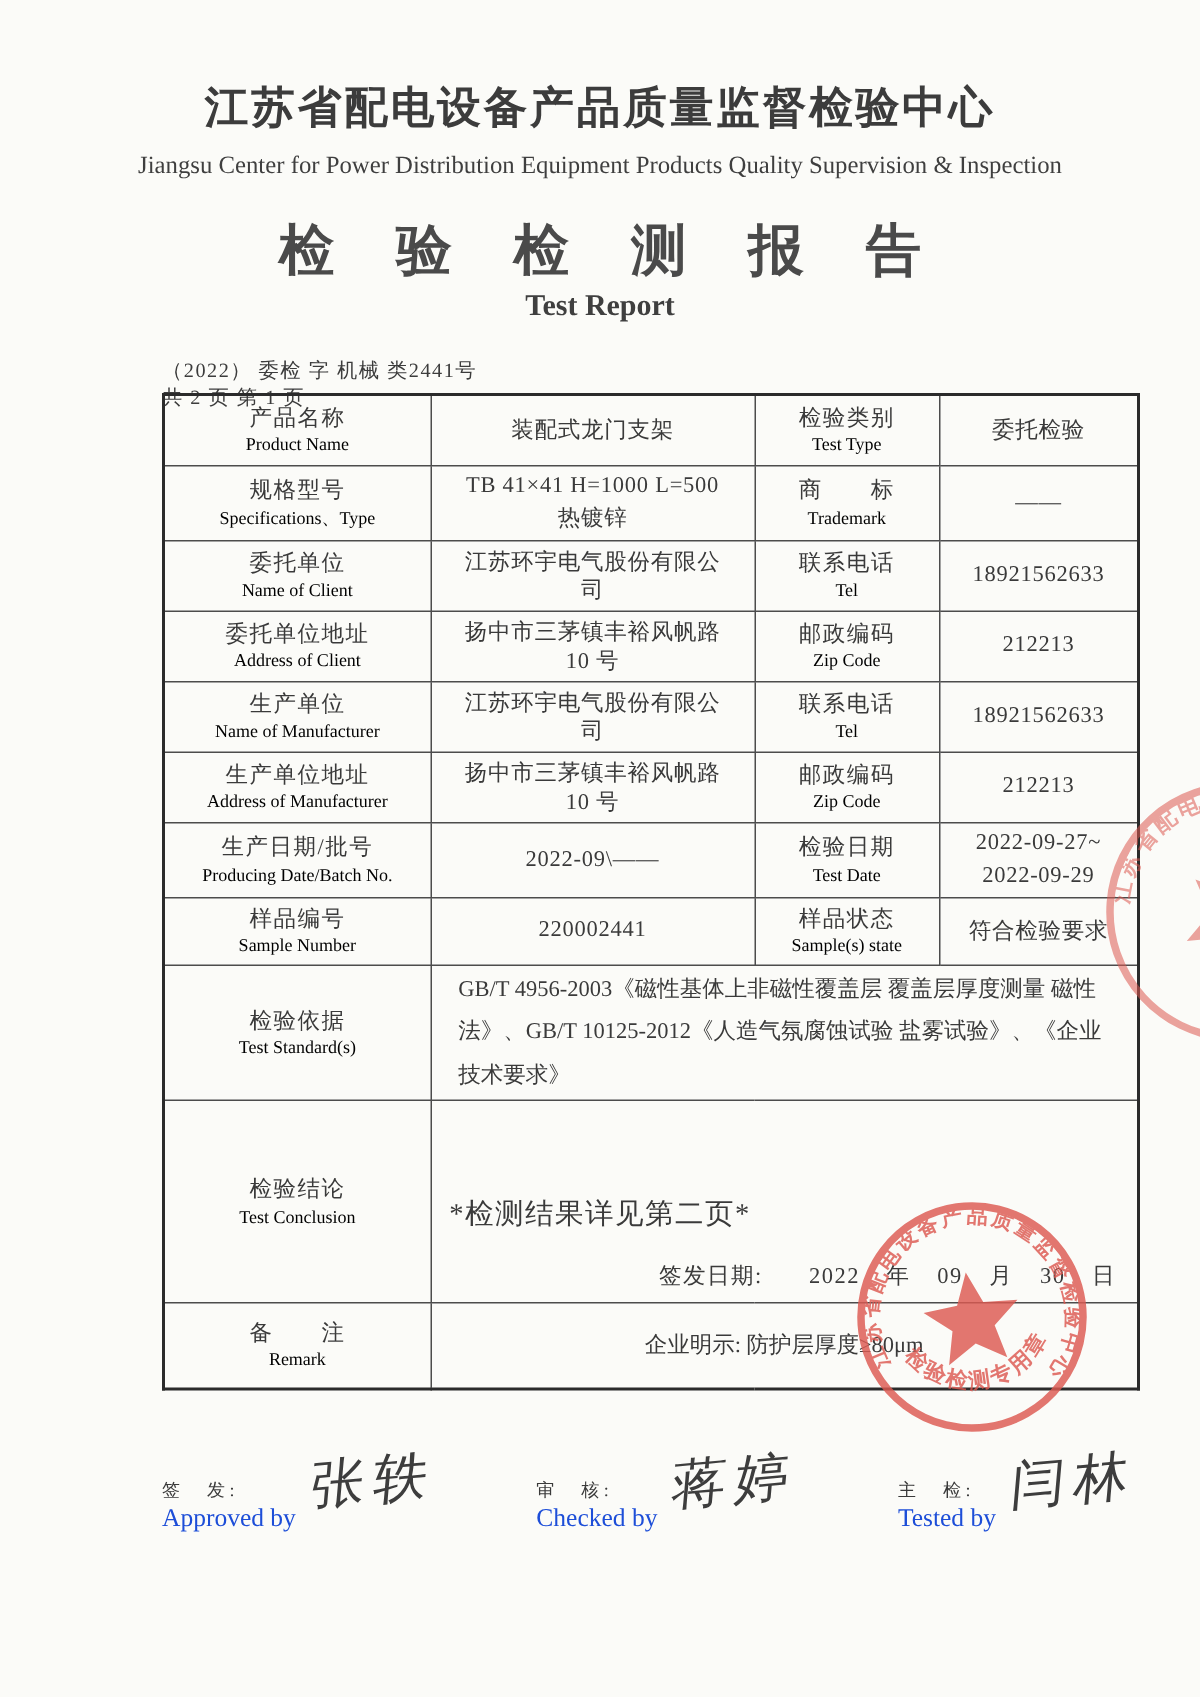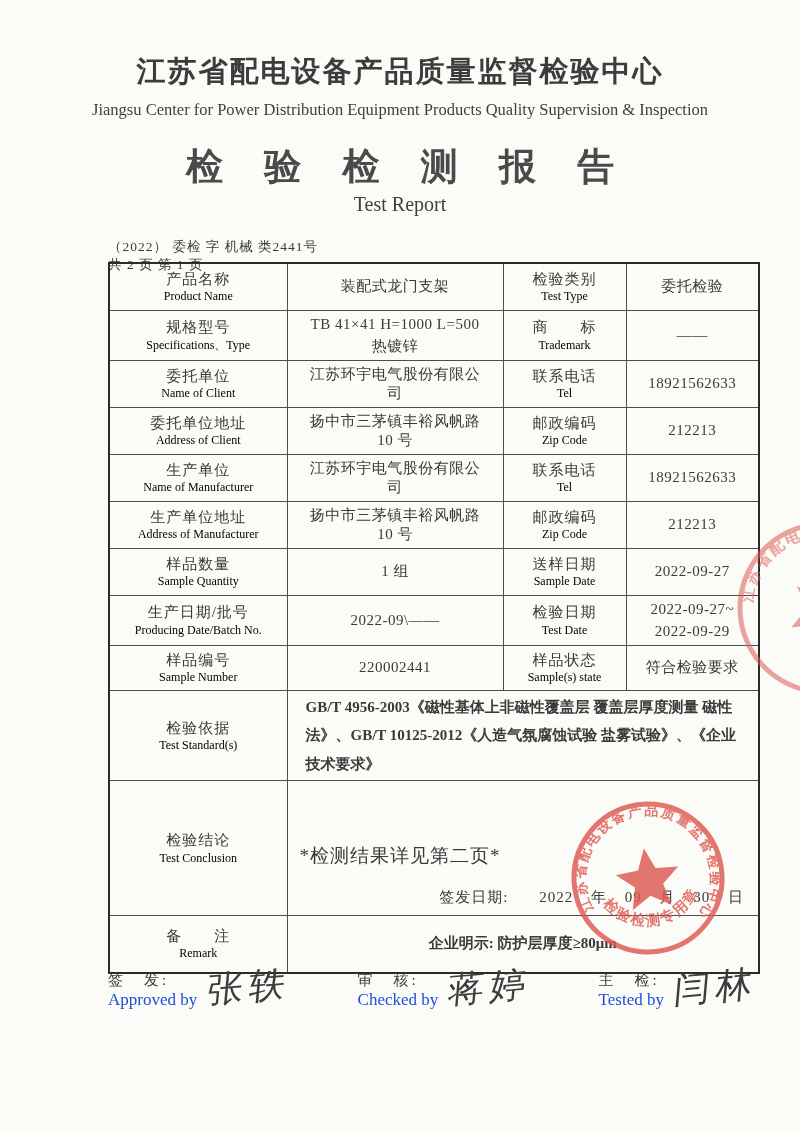--- a/index.html
+++ b/index.html
@@ -18,21 +18,21 @@
   .org-en{
     position:absolute;top:100px;left:0;width:100%;text-align:center;
     font-size:16.5px;color:#3f3f3f;
   }
   .title-cn{
     position:absolute;top:142px;left:0;width:100%;text-align:center;
     font-size:37px;font-weight:600;letter-spacing:16px;color:#4a4a4a;text-indent:16px;
   }
   .title-en{
     position:absolute;top:193px;left:0;width:100%;text-align:center;
-    font-size:20px;font-weight:400;color:#3f3f3f;
+    font-size:20px;font-weight:700;color:#3f3f3f;
   }
   
   .refline{
     position:absolute;top:238px;left:108px;width:650px;
     display:flex;justify-content:space-between;
     font-size:13.5px;color:#3c3c3c;letter-spacing:1px;flex-direction:column;
   }
   
   table.report{
     position:absolute;left:108px;top:262px;width:650px;
@@ -42,36 +42,36 @@
   table.report td{
     border:1px solid #4c4c4c;
     text-align:center;vertical-align:middle;
     padding:2px 18px;overflow:hidden;
   }
   table.report{border:2px solid #2b2b2b;}
   td .cn{font-size:15px;letter-spacing:1px;line-height:1.35;}
   td .en{font-size:12px;color:#000000;letter-spacing:0;line-height:1.25;}
   td.val{font-size:15px;letter-spacing:0.5px;}
   td.val .line{line-height:1.5;}
-  td.left{text-align:left;padding-left:12px;padding-right:10px;font-weight:bold;}
+  td.left{text-align:left;padding-left:12px;padding-right:10px;}
   .standards-text{line-height:1.9;text-align:left;font-size:15px;}
   .conclusion-cell{position:relative;vertical-align:top;}
   .conclusion-text{position:absolute;top:62px;left:12px;font-size:19px;letter-spacing:1px;}
   .signdate{
     position:absolute;bottom:8px;right:14px;font-size:15px;letter-spacing:1px;
   }
   .signdate .dv{word-spacing:13px;margin-left:26px;}
   
   .sig-strip{
     position:absolute;top:963px;left:108px;width:650px;
     display:flex;justify-content:space-between;
   }
   .sig-group{display:flex;align-items:flex-start;}
   .sig-label{padding-top:8px;}
-  .sig-label .cn{font-size:15px;letter-spacing:3px;}
+  .sig-label .cn{font-size:12px;letter-spacing:3px;margin-top:14px;}
   .sig-label .en{font-size:17px;color:#1d4ed8;}
   .sig-name{
     font-family:"DejaVu Sans",sans-serif;
     font-size:36px;color:#3d3d3d;margin-left:10px;
     transform:rotate(-5deg) skewX(-10deg);
     letter-spacing:6px;white-space:nowrap;
   }
   
   .stamp{position:absolute;pointer-events:none;}
   .stamp-main{left:560px;top:790px;opacity:0.82;transform:rotate(-8deg);}
@@ -175,32 +175,20 @@
             <div class="en">Address of Manufacturer</div>
           </td>
       <td class="val">扬中市三茅镇丰裕风帆路 10 号</td>
       <td>
             <div class="cn">邮政编码</div>
             <div class="en">Zip Code</div>
           </td>
       <td class="val">212213</td>
     </tr>
 
-    <tr style="height:47px">
-      <td>
-            <div class="cn">样品数量</div>
-            <div class="en">Sample Quantity</div>
-          </td>
-      <td class="val">1 组</td>
-      <td>
-            <div class="cn">送样日期</div>
-            <div class="en">Sample Date</div>
-          </td>
-      <td class="val">2022-09-27</td>
-    </tr>
 
     <tr style="height:47px">
       <td>
             <div class="cn">生产日期/批号</div>
             <div class="en">Producing Date/Batch No.</div>
           </td>
       <td class="val">2022-09\——</td>
       <td>
             <div class="cn">检验日期</div>
             <div class="en">Test Date</div>

